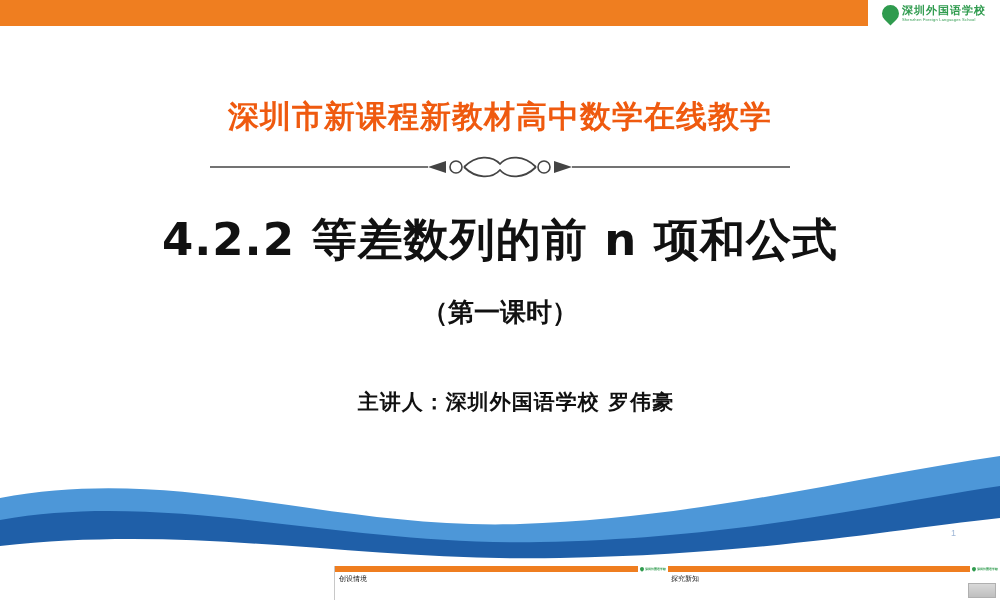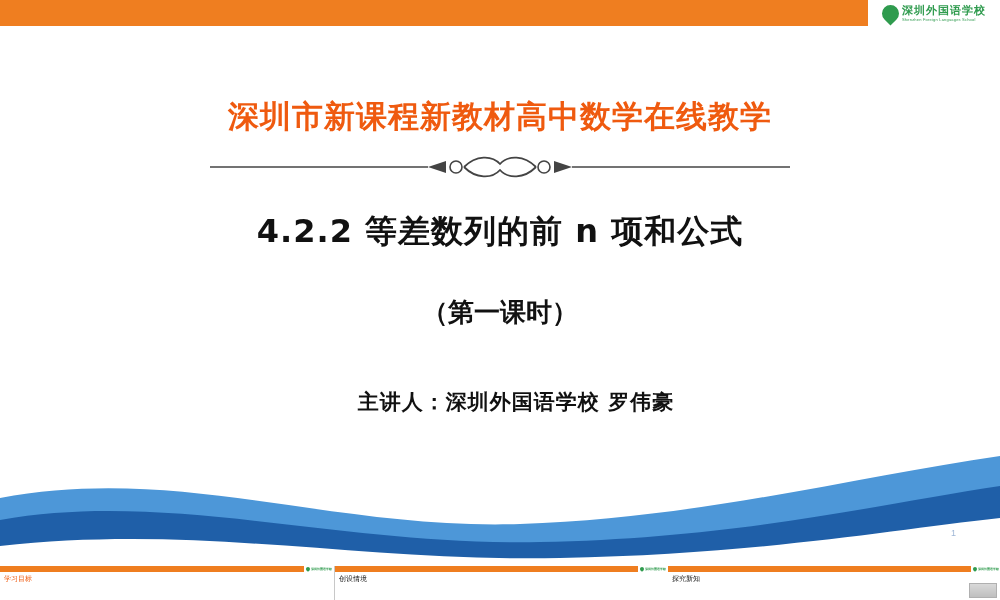--- a/index.html
+++ b/index.html
@@ -46,21 +46,21 @@
     position:absolute;left:0;top:96px;width:1000px;text-align:center;
     font-family:"DejaVu Sans", sans-serif;
     font-size:31px;font-weight:bold;color:#ef5a0f;letter-spacing:1px;
   }
   .divider{
     position:absolute;left:200px;top:152px;width:600px;height:30px;
   }
   .title-2{
     position:absolute;left:0;top:210px;width:1000px;text-align:center;
     font-family:"DejaVu Sans", sans-serif;
-    font-size:32px;font-weight:bold;color:#111111;letter-spacing:1px;
+    font-size:45px;font-weight:bold;color:#111111;letter-spacing:1px;
     white-space:nowrap;
   }
   .title-3{
     position:absolute;left:0;top:295px;width:1000px;text-align:center;
     font-family:"DejaVu Sans", sans-serif;
     font-size:26px;font-weight:bold;color:#111111;
   }
   .presenter{
     position:absolute;left:0;top:388px;width:1000px;text-align:center;
     font-family:"DejaVu Sans", sans-serif;
@@ -152,29 +152,20 @@
       <path d="M0,52 C 180,18 330,84 520,78 C 700,72 860,30 1000,10 L1000,120 L0,120 Z" fill="#4d97d8"></path>
       <path d="M0,74 C 170,44 340,100 540,96 C 740,92 880,58 1000,40 L1000,120 L0,120 Z" fill="#1f5fa8"></path>
       <path d="M0,100 C 200,78 360,116 560,112 C 760,108 890,84 1000,72 L1000,120 L0,120 Z" fill="#ffffff"></path>
     </svg>
 
     <div class="page-num">1</div>
   </div>
 
   <div class="strip">
 
-    <div class="thumb" style="left:0;width:334px;">
-      <div class="th-bar" style="width:334px;"></div>
-      <div class="th-logo">
-        <div class="th-leaf"></div>
-        <div class="th-ltext">深圳外国语学校</div>
-      </div>
-      <div class="th-title orange">学习目标</div>
-      <div class="th-body"></div>
-    </div>
 
     <div class="thumb" style="left:667px;width:333px;">
       <div class="th-bar" style="width:333px;"></div>
       <div class="th-logo">
         <div class="th-leaf"></div>
         <div class="th-ltext">深圳外国语学校</div>
       </div>
       <div class="th-title">探究新知</div>
       <div class="th-body"></div>
       <div class="th-img"></div>

